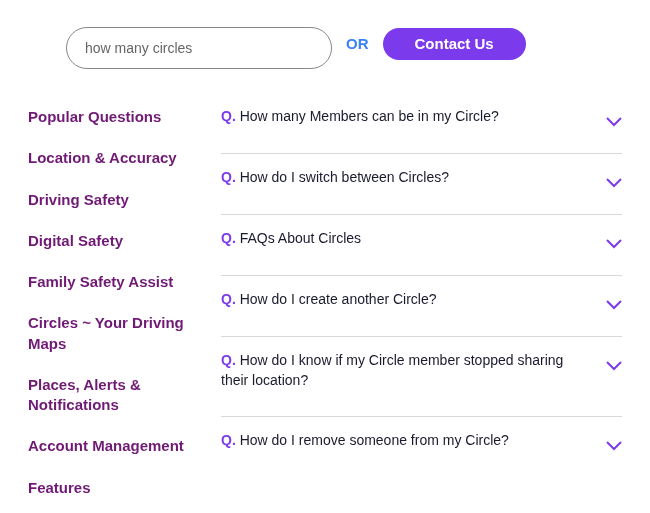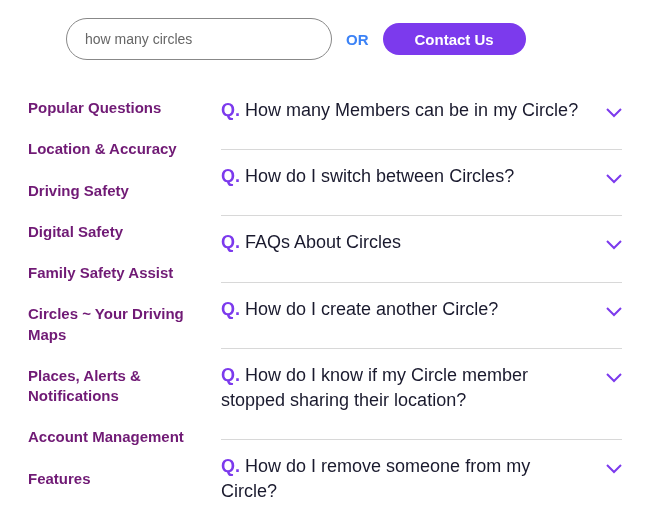--- a/index.html
+++ b/index.html
@@ -24,20 +24,21 @@
 }
 .search-input {
   width: 266px;
   height: 42px;
   border: 1px solid #888;
   border-radius: 21px;
   padding: 0 18px;
   font-size: 14px;
   color: #666;
   outline: none;
+  margin-top: 9px;
 }
 .search-input::placeholder { color: #888; }
 .or-text {
   font-weight: 700;
   font-size: 15px;
   color: #3b82f6;
 }
 .contact-btn {
   background: #7c3aed;
   color: #fff;
@@ -73,21 +74,21 @@
   padding: 14px 0 26px 0;
   display: flex;
   align-items: flex-start;
   justify-content: space-between;
   cursor: pointer;
 }
 .faq-item:first-child {
   padding-top: 0;
 }
 .faq-text {
-  font-size: 18px;
+  font-size: 14px;
   color: #1a1a2e;
   font-weight: 500;
   line-height: 1.4;
   padding-right: 16px;
 }
 .faq-text .q {
   color: #7c3aed;
   font-weight: 700;
 }
 .chevron {

